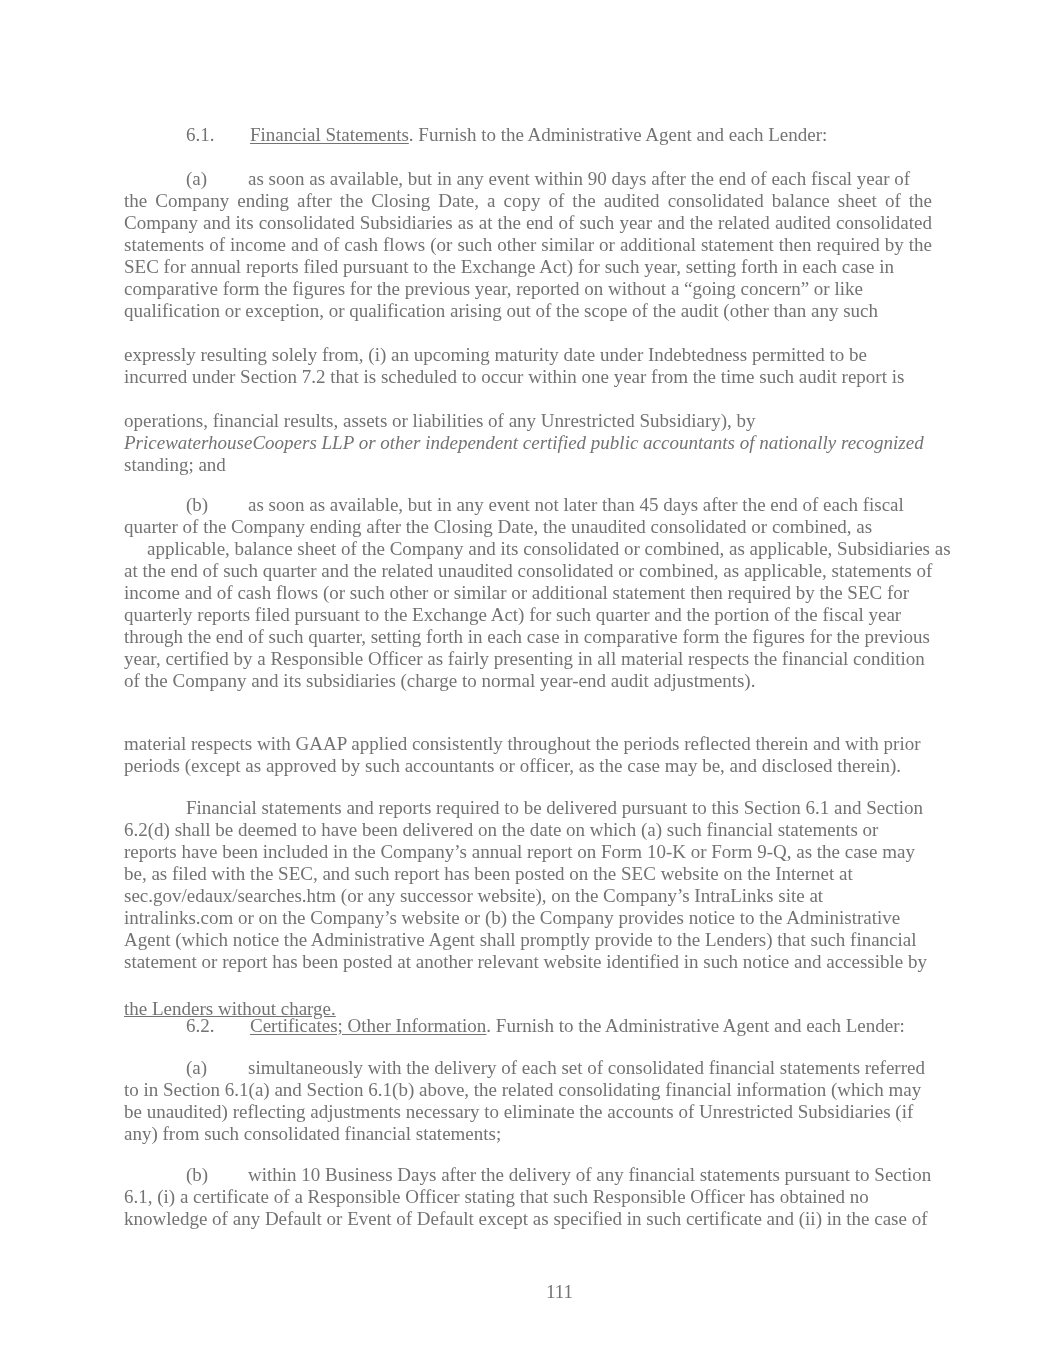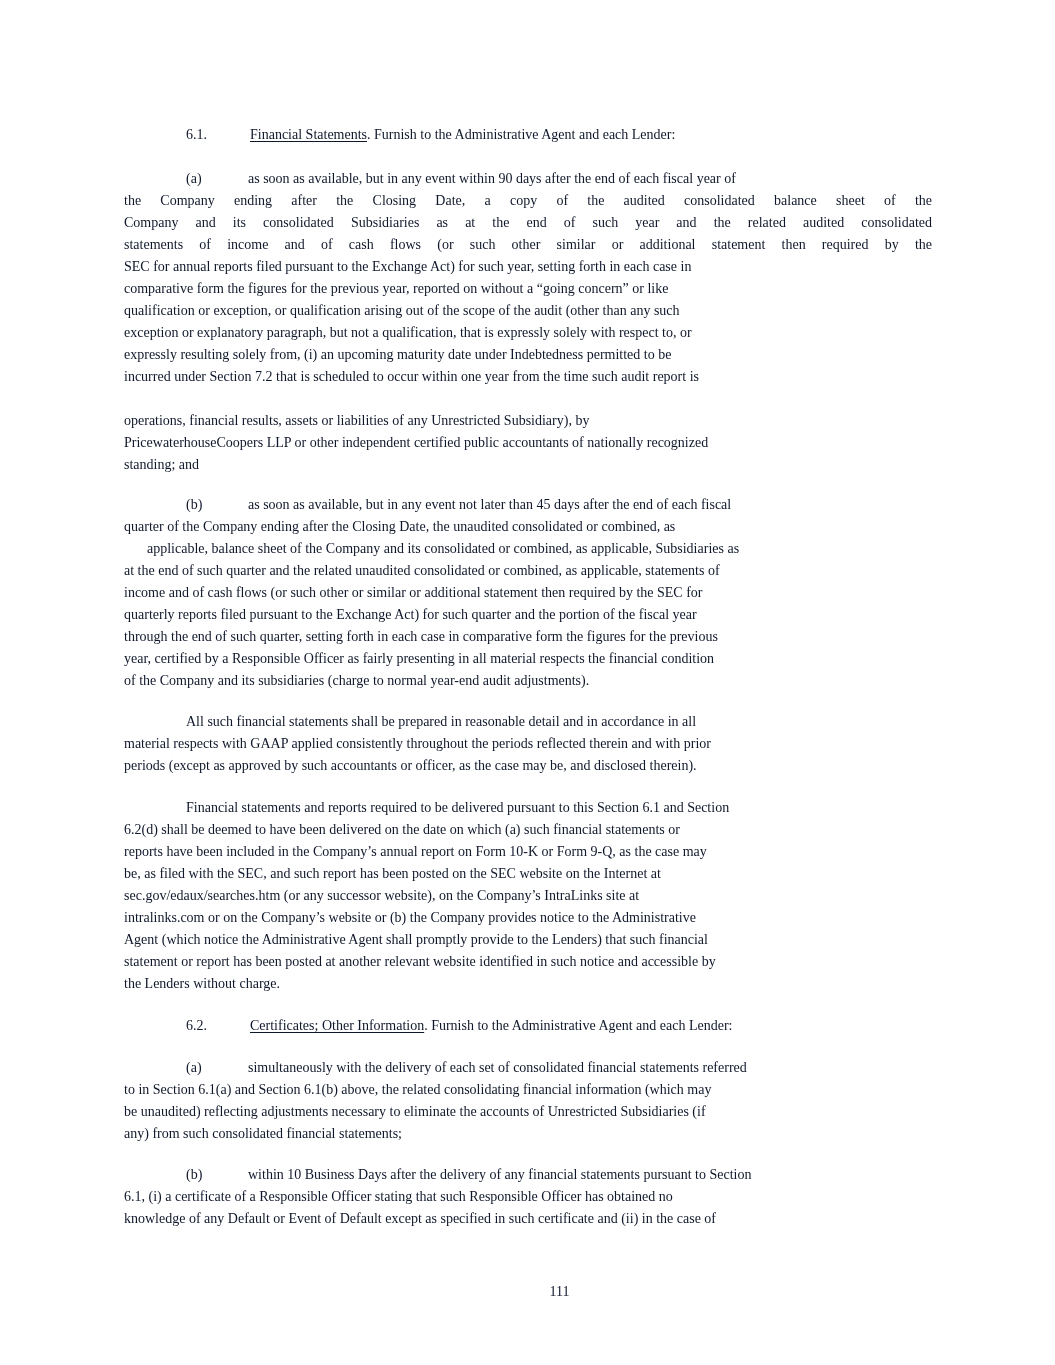--- a/index.html
+++ b/index.html
@@ -1,21 +1,21 @@
 <!DOCTYPE html>
 <html><head>
 <meta charset="utf-8">
 <style>
   html, body { margin: 0; padding: 0; background: #ffffff; }
   body { width: 1055px; height: 1365px; position: relative; overflow: hidden; }
   .page {
     position: absolute; left: 0; top: 0; width: 843px; height: 1365px;
-    background: #ffffff; color: #0f172a;
+    background: #ffffff; color: #737373;
     font-family: "Liberation Serif", "DejaVu Serif", serif;
-    font-size: 14px;
+    font-size: 19px;
   }
   .line { position: absolute; left: 124px; white-space: nowrap; line-height: 22px; }
   .just { width: 808px; text-align: justify; text-align-last: justify; }
   .heading .num { position: absolute; left: 0; }
   .heading .txt { position: absolute; left: 64px; white-space: nowrap; }
   .u { text-decoration: underline; text-underline-offset: 2px; }
   .sub-label { position: absolute; left: 0; }
   .sub-text { position: absolute; left: 0; white-space: nowrap; }
   .page-number { position: absolute; top: 1281px; left: 0; width: 1055px; text-align: center; line-height: 22px; padding-left: 32px; }
 </style>
@@ -32,53 +32,51 @@
   <div class="line" style="top:168px; left:186px;">
     <span class="sub-label">(a)</span>
     <span class="sub-text" style="left:62px;">as soon as available, but in any event within 90 days after the end of each fiscal year of</span>
   </div>
   <div class="line just" style="top:190px;">the Company ending after the Closing Date, a copy of the audited consolidated balance sheet of the</div>
   <div class="line just" style="top:212px;">Company and its consolidated Subsidiaries as at the end of such year and the related audited consolidated</div>
   <div class="line just" style="top:234px;">statements of income and of cash flows (or such other similar or additional statement then required by the</div>
   <div class="line" style="top:256px;">SEC for annual reports filed pursuant to the Exchange Act) for such year, setting forth in each case in</div>
   <div class="line" style="top:278px;">comparative form the figures for the previous year, reported on without a “going concern” or like</div>
   <div class="line" style="top:300px;">qualification or exception, or qualification arising out of the scope of the audit (other than any such</div>
-  <div class="line" style="top:322px;">exception or explanatory paragraph, but not a qualification, that is expressly solely with respect to, or</div>
   <div class="line" style="top:344px;">expressly resulting solely from, (i) an upcoming maturity date under Indebtedness permitted to be</div>
   <div class="line" style="top:366px;">incurred under Section 7.2 that is scheduled to occur within one year from the time such audit report is</div>
   <div class="line" style="top:410px;">operations, financial results, assets or liabilities of any Unrestricted Subsidiary), by</div>
-  <div class="line" style="top:432px;">PricewaterhouseCoopers LLP or other independent certified public accountants of nationally recognized</div>
+  <div class="line" style="top:432px;font-style:italic;">PricewaterhouseCoopers LLP or other independent certified public accountants of nationally recognized</div>
   <div class="line" style="top:454px;">standing; and</div>
 
   <div class="line" style="top:494px; left:186px;">
     <span class="sub-label">(b)</span>
     <span class="sub-text" style="left:62px;">as soon as available, but in any event not later than 45 days after the end of each fiscal</span>
   </div>
   <div class="line" style="top:516px;">quarter of the Company ending after the Closing Date, the unaudited consolidated or combined, as</div>
   <div class="line" style="top:538px;margin-left:23px;">applicable, balance sheet of the Company and its consolidated or combined, as applicable, Subsidiaries as</div>
   <div class="line" style="top:560px;">at the end of such quarter and the related unaudited consolidated or combined, as applicable, statements of</div>
   <div class="line" style="top:582px;">income and of cash flows (or such other or similar or additional statement then required by the SEC for</div>
   <div class="line" style="top:604px;">quarterly reports filed pursuant to the Exchange Act) for such quarter and the portion of the fiscal year</div>
   <div class="line" style="top:626px;">through the end of such quarter, setting forth in each case in comparative form the figures for the previous</div>
   <div class="line" style="top:648px;">year, certified by a Responsible Officer as fairly presenting in all material respects the financial condition</div>
   <div class="line" style="top:670px;">of the Company and its subsidiaries (charge to normal year-end audit adjustments).</div>
 
-  <div class="line" style="top:711px; left:186px;">All such financial statements shall be prepared in reasonable detail and in accordance in all</div>
   <div class="line" style="top:733px;">material respects with GAAP applied consistently throughout the periods reflected therein and with prior</div>
   <div class="line" style="top:755px;">periods (except as approved by such accountants or officer, as the case may be, and disclosed therein).</div>
 
   <div class="line" style="top:797px; left:186px;">Financial statements and reports required to be delivered pursuant to this Section 6.1 and Section</div>
   <div class="line" style="top:819px;">6.2(d) shall be deemed to have been delivered on the date on which (a) such financial statements or</div>
   <div class="line" style="top:841px;">reports have been included in the Company’s annual report on Form 10-K or Form 9-Q, as the case may</div>
   <div class="line" style="top:863px;">be, as filed with the SEC, and such report has been posted on the SEC website on the Internet at</div>
   <div class="line" style="top:885px;">sec.gov/edaux/searches.htm (or any successor website), on the Company’s IntraLinks site at</div>
   <div class="line" style="top:929px;">Agent (which notice the Administrative Agent shall promptly provide to the Lenders) that such financial</div>
   <div class="line" style="top:907px;">intralinks.com or on the Company’s website or (b) the Company provides notice to the Administrative</div>
   <div class="line" style="top:951px;">statement or report has been posted at another relevant website identified in such notice and accessible by</div>
-  <div class="line" style="top:973px;">the Lenders without charge.</div>
+  <div class="line" style="top:998px;text-decoration:underline;">the Lenders without charge.</div>
 
   <div class="line heading" style="top:1015px; left:186px;">
     <span class="num">6.2.</span>
     <span class="txt"><span class="u">Certificates; Other Information</span><span>. Furnish to the Administrative Agent and each Lender:</span></span>
   </div>
 
   <div class="line" style="top:1057px; left:186px;">
     <span class="sub-label">(a)</span>
     <span class="sub-text" style="left:62px;">simultaneously with the delivery of each set of consolidated financial statements referred</span>
   </div>

